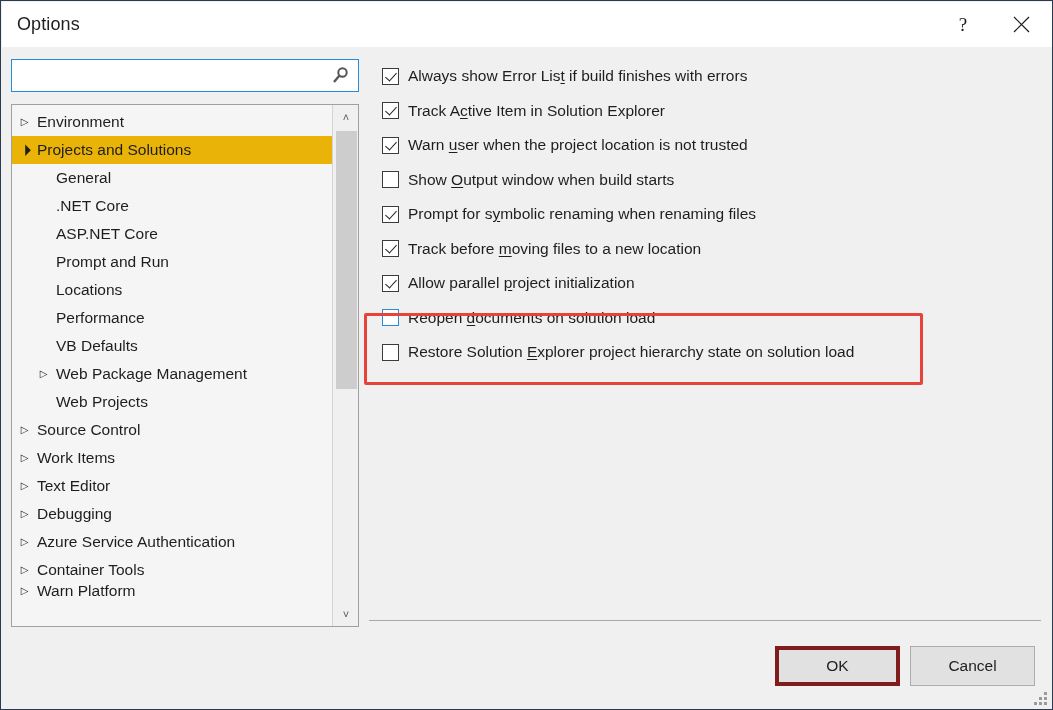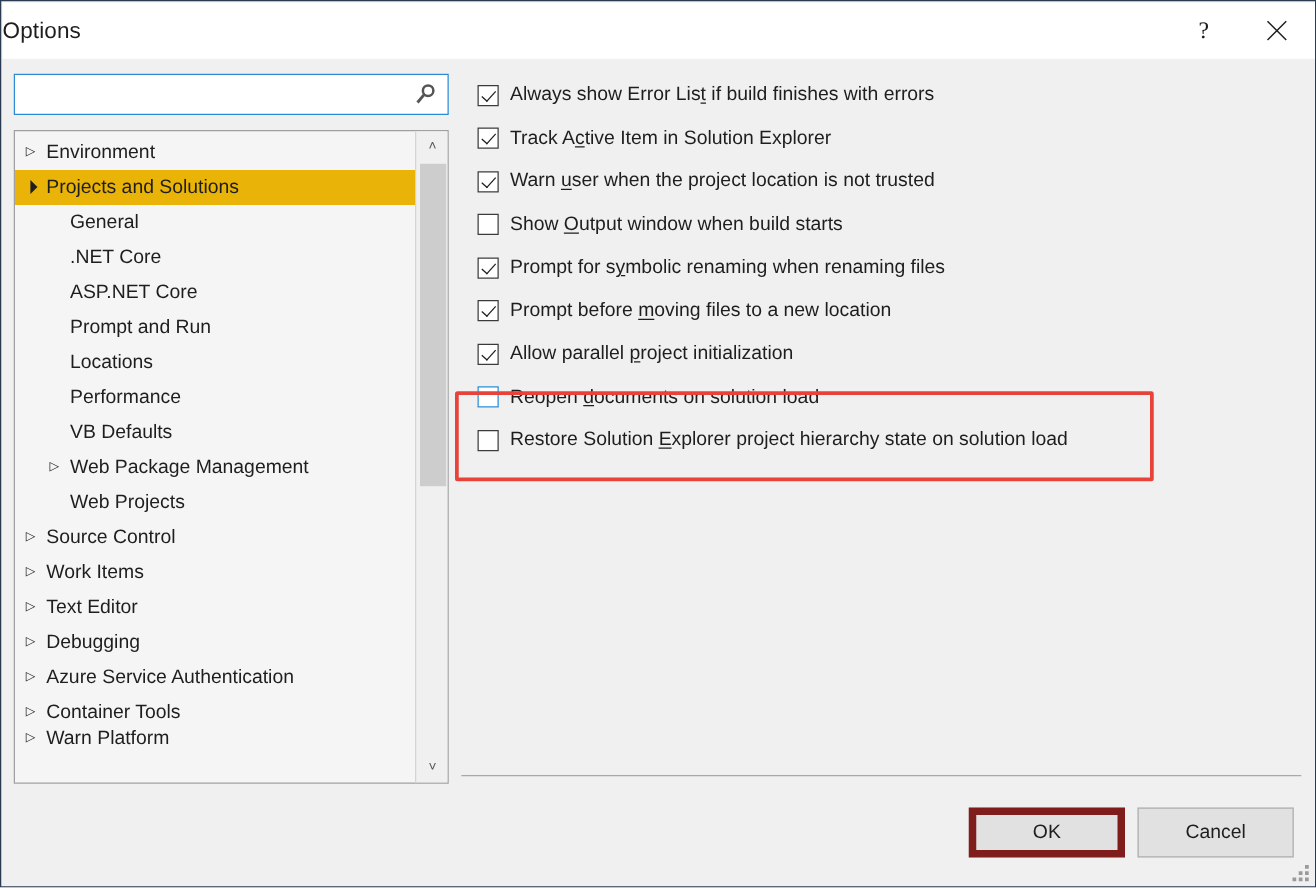--- a/index.html
+++ b/index.html
@@ -23,20 +23,21 @@
   
   #titlebar {
     position: absolute;
     left: 1px; top: 1px;
     width: 1051px; height: 45px;
     background: #ffffff;
     display: flex;
     align-items: center;
   }
   #title-text {
+    margin-left: 15px;
     font-size: 18px;
     color: #1e1e1e;
     letter-spacing: 0.1px;
   }
   .titlebar-btn {
     position: absolute;
     top: 0;
     width: 46px; height: 45px;
     display: flex;
     align-items: center;
@@ -203,21 +204,21 @@
   .dlg-btn {
     position: absolute;
     top: 645px;
     width: 125px; height: 40px;
     background: #e1e1e1;
     font-family: "Liberation Sans", sans-serif;
     font-size: 15.5px;
     color: #1e1e1e;
     cursor: default;
   }
-  #ok-btn     { left: 774px; border: 6px solid #7f1d1d; }
+  #ok-btn     { left: 774px; border: 4px solid #7f1d1d; }
   #cancel-btn { left: 909px; border: 1px solid #adadad; }
 
   #resize-grip {
     position: absolute;
     right: 5px; bottom: 4px;
     width: 14px; height: 14px;
   }
   #resize-grip span {
     position: absolute;
     width: 3px; height: 3px;
@@ -353,21 +354,21 @@
       <div class="opt-row">
         <span class="cb"></span>
         <span class="opt-label"><span>Show </span><u>O</u><span>utput window when build starts</span></span>
       </div>
       <div class="opt-row">
         <span class="cb checked"></span>
         <span class="opt-label"><span>Prompt for s</span><u>y</u><span>mbolic renaming when renaming files</span></span>
       </div>
       <div class="opt-row">
         <span class="cb checked"></span>
-        <span class="opt-label"><span>Prompt before </span><u>m</u><span>oving files to a new location</span></span>
+        <span class="opt-label"><span>Track before </span><u>m</u><span>oving files to a new location</span></span>
       </div>
       <div class="opt-row">
         <span class="cb checked"></span>
         <span class="opt-label"><span>Allow parallel </span><u>p</u><span>roject initialization</span></span>
       </div>
       <div class="opt-row">
         <span class="cb focused"></span>
         <span class="opt-label"><span>Reopen </span><u>d</u><span>ocuments on solution load</span></span>
       </div>
       <div class="opt-row">

